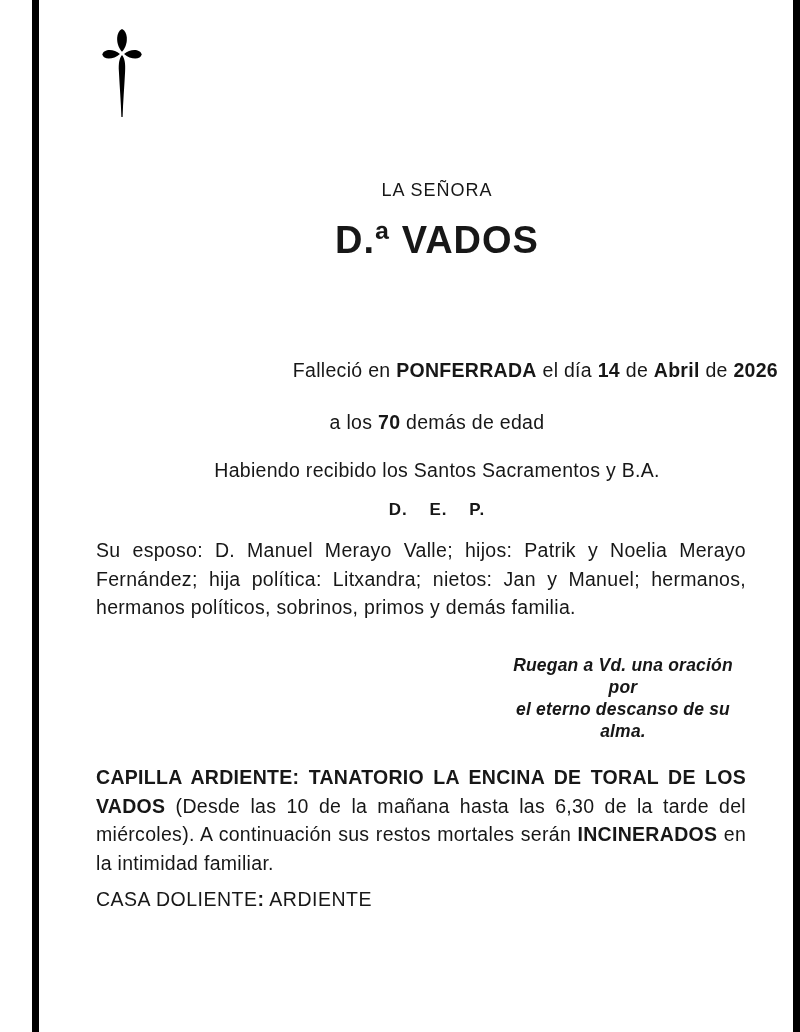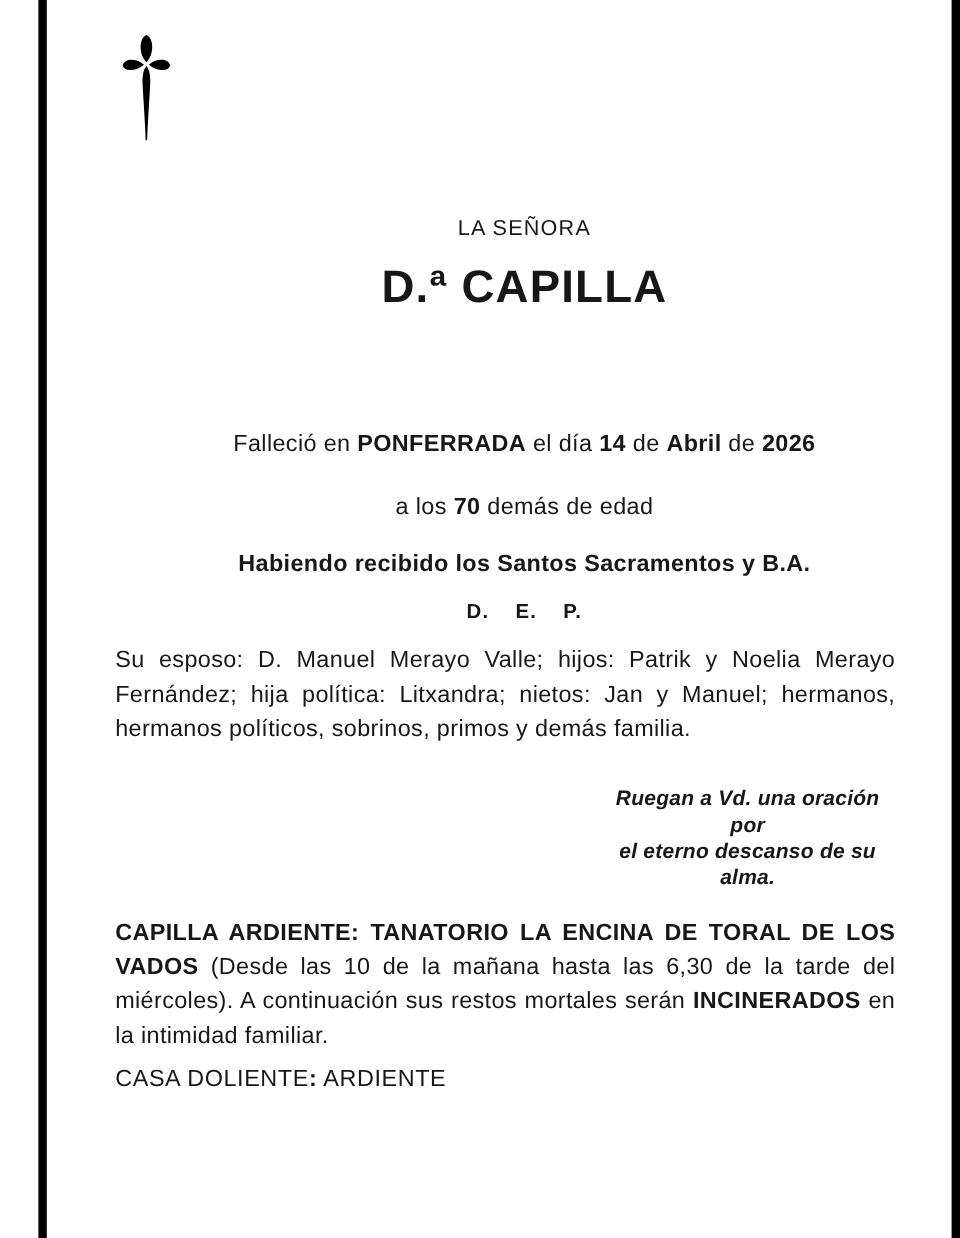--- a/index.html
+++ b/index.html
@@ -58,23 +58,23 @@
   .name-line2{
     top:271px;
     font-size:38px;
     font-weight:700;
     letter-spacing:1px;
   }
   .line-19{
     font-size:19.5px;
     letter-spacing:.3px;
   }
-  .death-line{top:359px;}
+  .death-line{top:359px;text-align:right;}
   .age-line{top:411px;}
-  .sacraments-line{top:459px;font-weight:bold;}
+  .sacraments-line{top:459px;}
   .dep-line{
     top:500px;
     font-size:17px;
     font-weight:700;
     word-spacing:16px;
     letter-spacing:1px;
   }
   .b{font-weight:700;}
   .para{
     font-size:19.5px;
@@ -115,21 +115,21 @@
 
   <svg class="cross" viewBox="0 0 40 90" aria-hidden="true">
     <path fill="#000" d="M20,25 C14,19 13.5,6 20,3 C26.5,6 26,19 20,25 Z"></path>
     <path fill="#000" d="M18,27 C12,21.5 2,22 1,27.5 C2,33 12,32.5 18,27 Z"></path>
     <path fill="#000" d="M22,27 C28,21.5 38,22 39,27.5 C38,33 28,32.5 22,27 Z"></path>
     <path fill="#000" d="M20,28 C17.5,31 16.5,36 17,44 C17.7,58 19,74 19.4,88 L20.6,88 C21,74 22.3,58 23,44 C23.5,36 22.5,31 20,28 Z"></path>
   </svg>
 
   <div class="center-zone honorific">LA SEÑORA</div>
 
-  <div class="center-zone name-line1">D.ª CAPILLA</div>
+  <div class="center-zone name-line1">D.ª VADOS</div>
 
   <div class="center-zone line-19 death-line">
     <span>Falleció en</span>
     <span class="b">PONFERRADA</span>
     <span>el día</span>
     <span class="b">14</span>
     <span>de</span>
     <span class="b">Abril</span>
     <span>de</span>
     <span class="b">2026</span>

